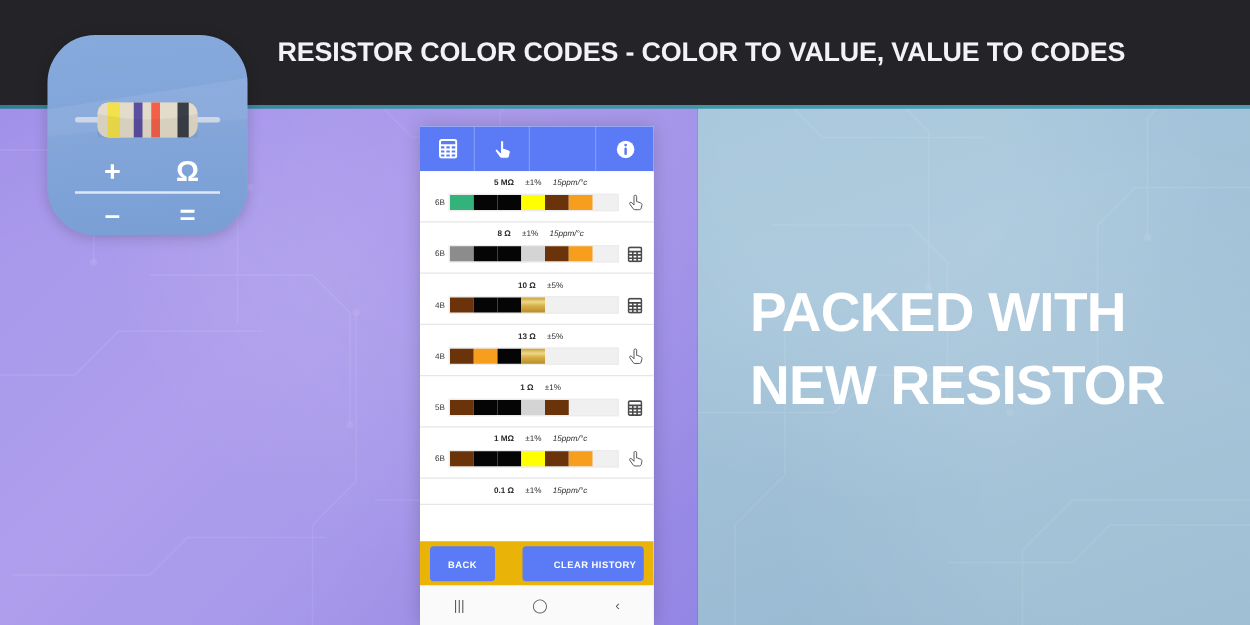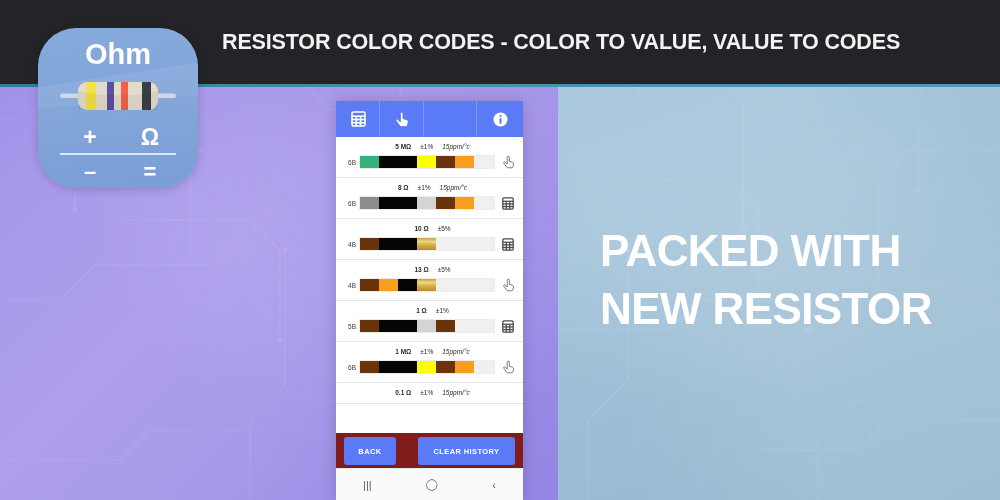--- a/index.html
+++ b/index.html
@@ -122,29 +122,29 @@
   }
   .band.empty{background:transparent;}
   .row-act{
     width:18px;height:16px;margin-left:4px;display:flex;align-items:center;justify-content:center;
   }
   .icon-dark{fill:none;stroke:#4a4a4a;stroke-width:1.6;}
   
   #btnbar{
     position:absolute;left:0;bottom:31px;width:187px;height:36px;
     display:flex;align-items:center;gap:22px;padding:0 8px;box-sizing:border-box;
-    background:#7f1d1d;
+    background:#eab308;
   }
   .btn{
     background:#5a7bf5;color:#fff;border:none;border-radius:3px;
     font-size:7.5px;font-weight:bold;letter-spacing:.4px;
     height:28px;cursor:pointer;font-family:inherit;
   }
   #btn-back{width:52px;}
-  #btn-clear{flex:1;}
+  #btn-clear{flex:1;text-align:right;}
   #navbar{
     position:absolute;left:0;bottom:0;width:187px;height:31px;
     background:#fafafa;border-top:1px solid #e8e8e8;
     display:flex;align-items:center;justify-content:space-around;
   }
   .nav-g{color:#5c5c5c;font-size:11px;}
 </style>
 </head>
 <body>
 
@@ -196,21 +196,20 @@
     </g>
   </svg>
 </div>
 
 <div id="header-band"></div>
 <div id="header-rule"></div>
 <div id="header-title">RESISTOR COLOR CODES - COLOR TO VALUE, VALUE TO CODES</div>
 
 <div id="app-icon">
   <div id="app-icon-sheen"></div>
-  <div id="app-icon-title">Ohm</div>
   <svg id="icon-resistor" viewBox="0 0 116 36">
     <rect x="0" y="15.5" width="116" height="4.5" rx="2" fill="#cfd7e6"></rect>
     <rect x="18" y="4" width="80" height="28" rx="9" fill="#ded7c2"></rect>
     <rect x="18" y="4" width="80" height="28" rx="9" fill="#e8e2d2" opacity=".5"></rect>
     <rect x="26" y="4" width="10" height="28" fill="#f2e14a"></rect>
     <rect x="47" y="4" width="7" height="28" fill="#5b4fa0"></rect>
     <rect x="61" y="4" width="7" height="28" fill="#f2604a"></rect>
     <rect x="82" y="4" width="9" height="28" fill="#3a3f47"></rect>
     <path d="M18 13 Q58 22 98 13 L98 32 Q58 32 18 32 Z" fill="#000" opacity=".05"></path>
   </svg>

